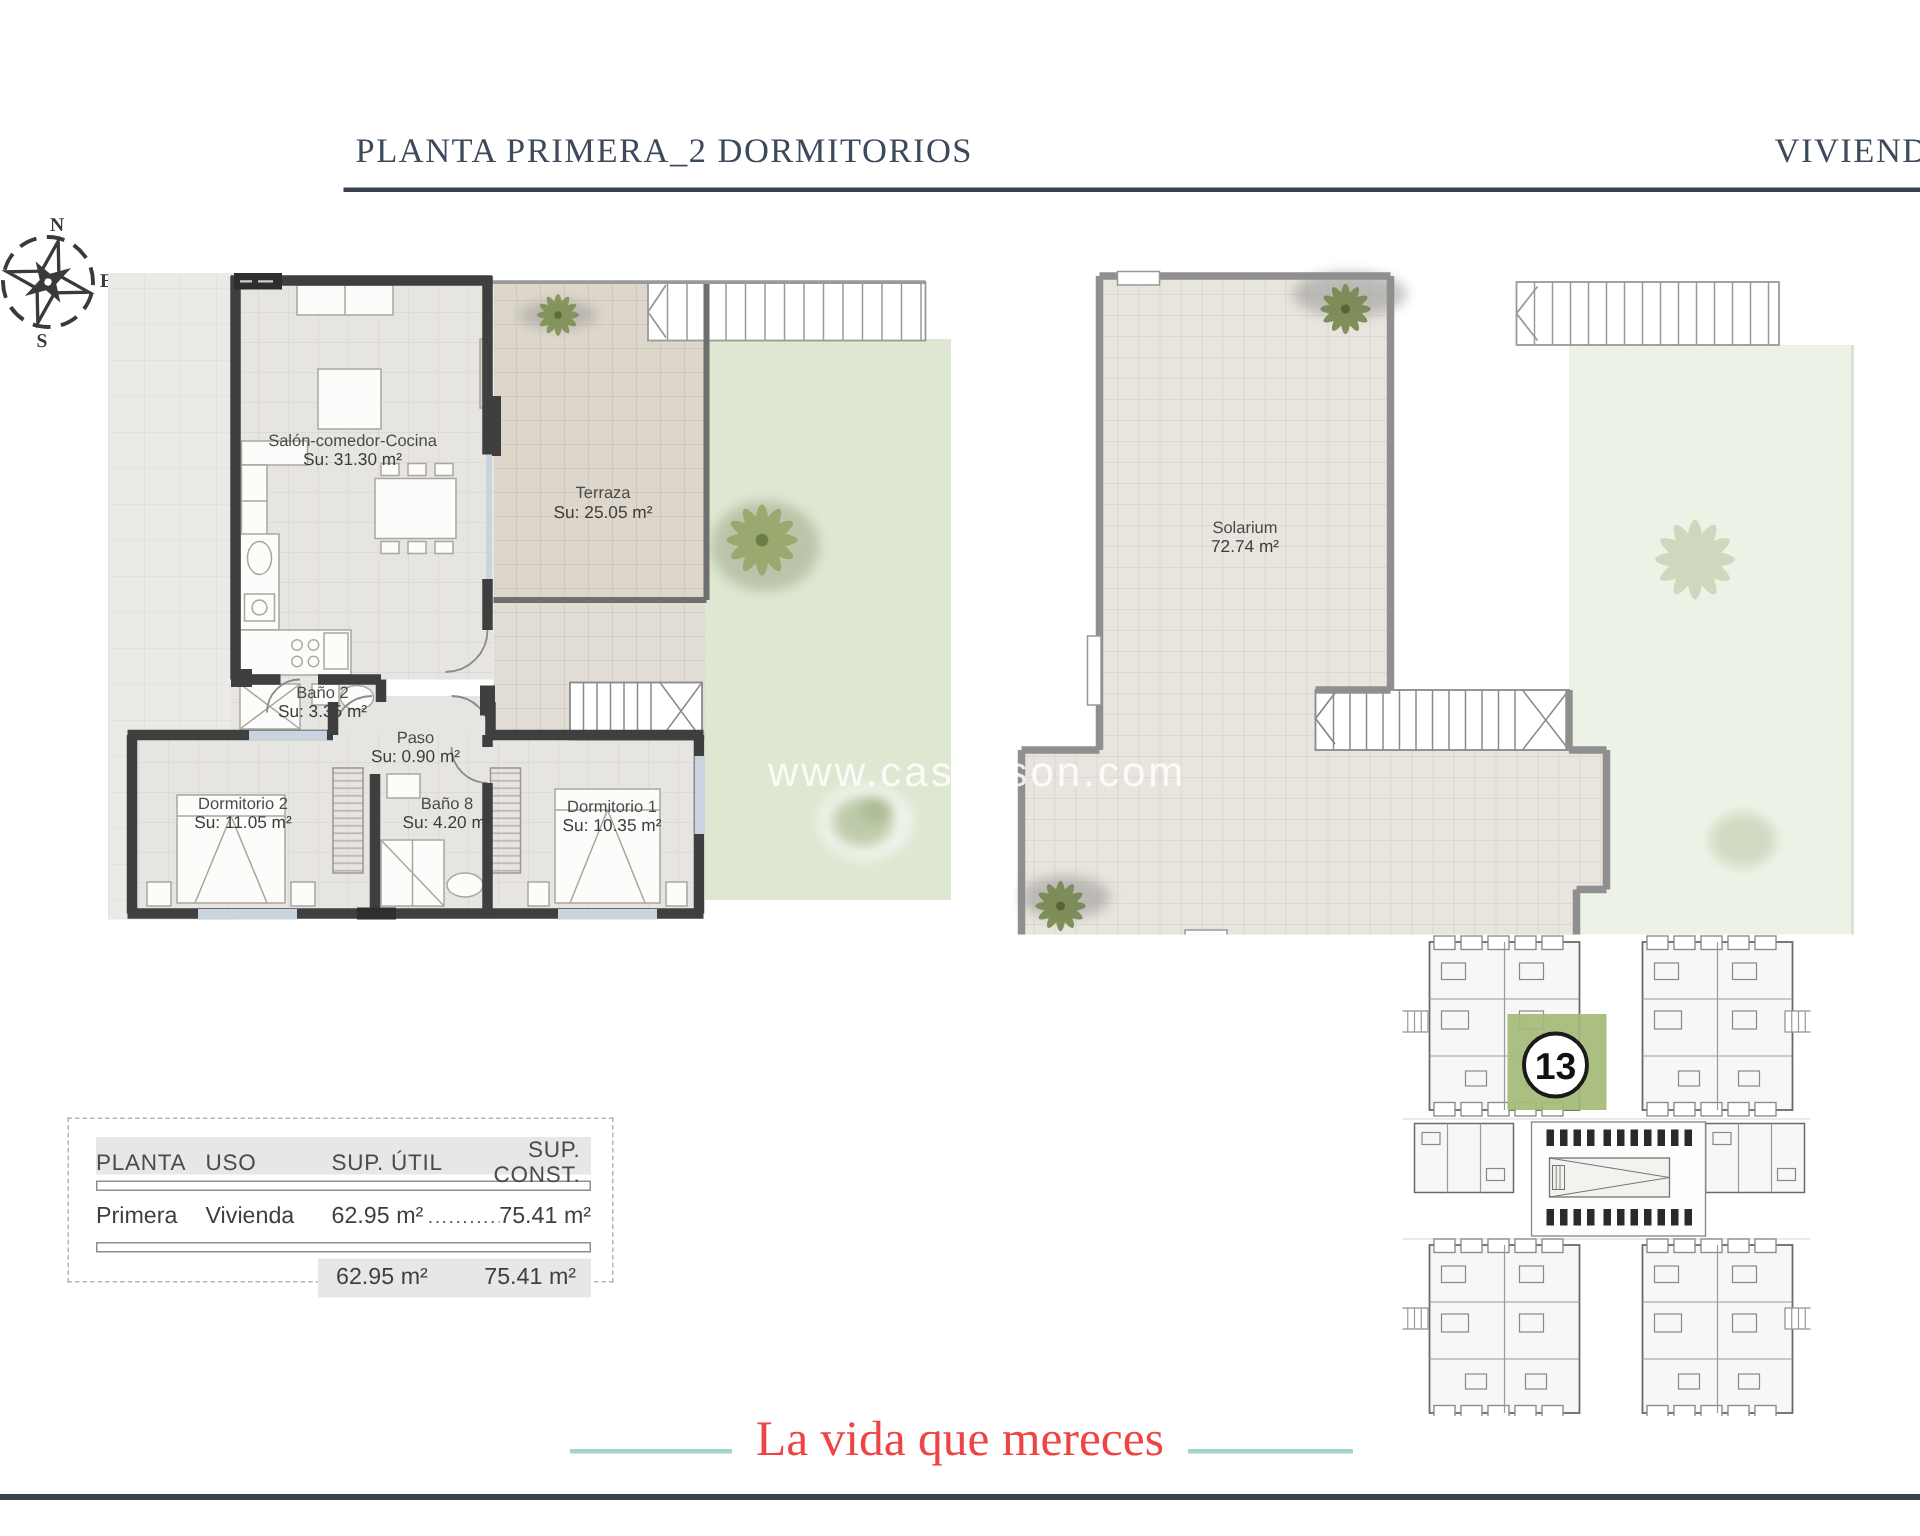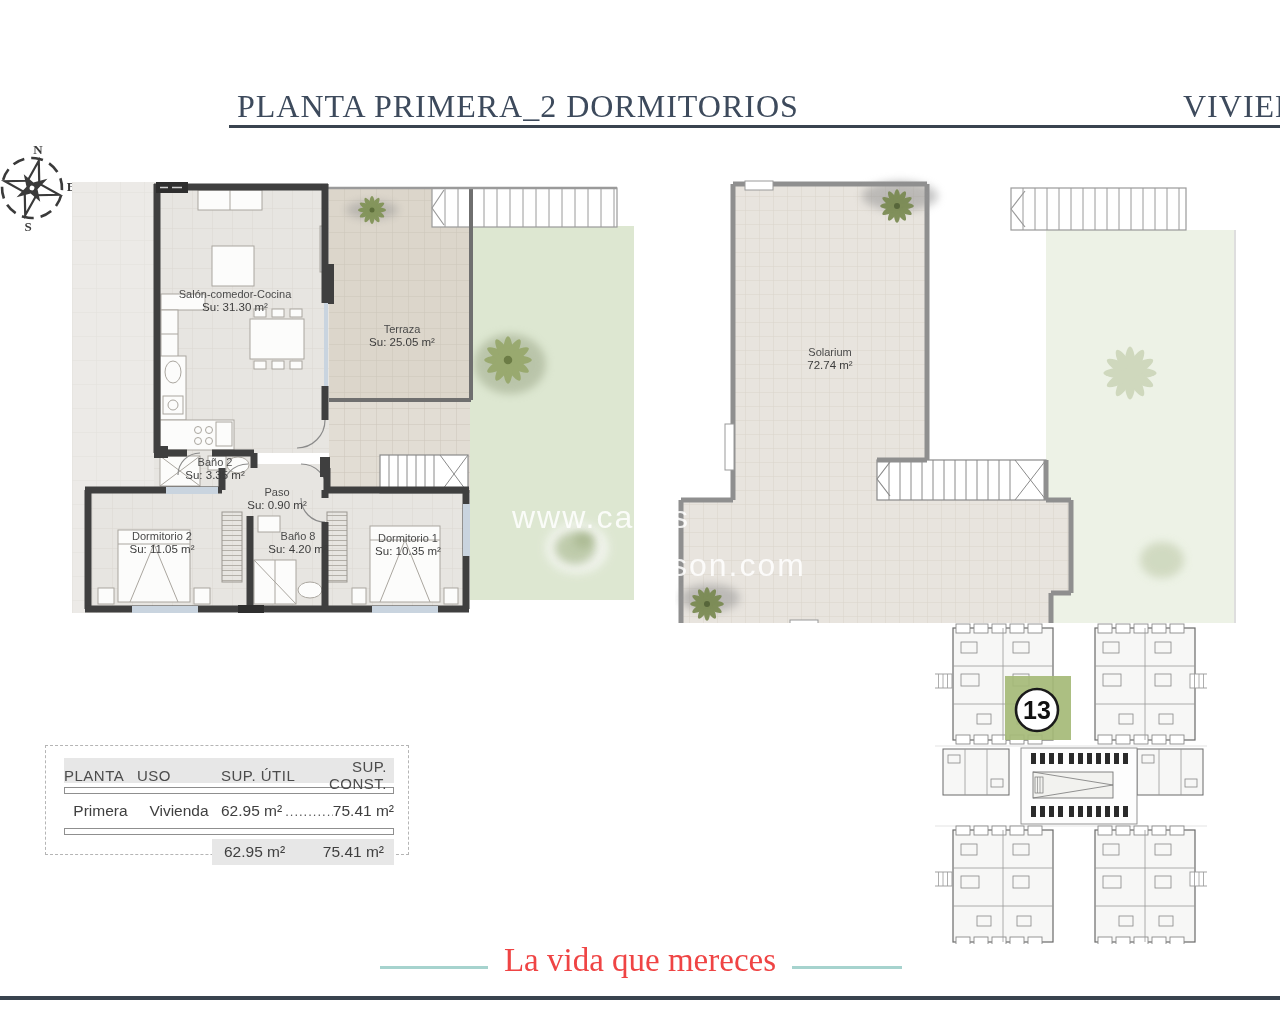--- a/index.html
+++ b/index.html
@@ -1,36 +1,36 @@
 <!DOCTYPE html>
 <html><head>
 <meta charset="utf-8">
 <style>
   html,body{margin:0;padding:0;}
   body{width:1280px;height:1024px;position:relative;overflow:hidden;background:#ffffff;
        font-family:"Liberation Sans",sans-serif;}
   .abs{position:absolute;}
-  .title{font-family:"Liberation Serif",serif;color:#3d4a5c;font-size:32px;
+  .title{font-family:"Liberation Serif",serif;color:#3d4a5c;font-size:23px;
          letter-spacing:1px;white-space:nowrap;}
   .rule{background:#39434f;}
   .room-label{position:absolute;text-align:center;color:#4a4a4a;font-size:11px;
               line-height:13px;white-space:nowrap;transform:translateX(-50%);}
   .room-label .area{font-weight:normal;color:#3c3c3c;font-size:11.5px;}
-  .watermark{position:absolute;top:499px;font-size:32px;letter-spacing:2px;
+  .watermark{position:absolute;top:499px;font-size:28px;letter-spacing:2px;
              color:rgba(255,255,255,0.85);font-weight:500;white-space:nowrap;}
   
   .spec-table{position:absolute;left:45px;top:745px;width:364px;height:110px;
               border:1.5px dashed #b5b5b5;background:#fff;box-sizing:border-box;
               padding:12px 14px 0 18px;color:#4c4c4c;}
   .t-head{display:grid;grid-template-columns:73px 84px 108px 1fr;background:#e7e7e7;
           height:25px;align-items:center;font-size:15px;letter-spacing:.5px;}
   .t-head span:last-child{text-align:right;padding-right:21px;}
   .t-bar{height:5px;border:1px solid #8f8f8f;background:#fff;margin:4px 0;}
   .t-row{display:grid;grid-template-columns:73px 84px 1fr;align-items:center;
-         height:26px;font-size:15.5px;color:#3f3f3f;text-align:center;}
+         height:26px;font-size:15.5px;color:#3f3f3f;}
   .t-vals{display:flex;align-items:baseline;}
   .t-vals .dots{flex:1;overflow:hidden;color:#5a5a5a;font-size:13px;letter-spacing:1px;
                 white-space:nowrap;padding:0 3px;}
   .t-total{margin-top:3px;}
   .tot-strip{margin-left:148px;display:flex;justify-content:space-between;
              background:#e7e7e7;padding:4px 10px 4px 12px;font-size:15.5px;color:#3f3f3f;}
   
   .tagline{position:absolute;left:0;right:0;top:942px;text-align:center;
            font-family:"Liberation Serif",serif;font-size:33px;color:#ef4444;}
   .teal-line{position:absolute;top:966px;height:3px;background:#a6d3ce;}
@@ -353,21 +353,21 @@
   </g>
 </svg>
 
   <div class="room-label" style="left:155px;top:178px;">
     <div>Solarium</div>
     <div class="area">72.74 m²</div>
   </div>
 </div>
 
 <div class="watermark" style="left:512px;">www.casas</div>
-<div class="watermark" style="left:671px;margin-top:48px;">son.com</div>
+<div class="watermark" style="left:671px;">son.com</div>
 
 <svg class="abs" style="left:935px;top:622px;" width="272" height="322" viewBox="0 0 272 322">
   <defs>
     <g id="kpBlk">
       <rect x="0" y="0" width="100" height="112" fill="#f7f7f6" stroke="#6a6a6a" stroke-width="1.2"></rect>
       <g fill="#fff" stroke="#8a8a8a" stroke-width="0.9">
         <rect x="3" y="-4" width="14" height="9"></rect>
           <rect x="21" y="-4" width="14" height="9"></rect>
         <rect x="39" y="-4" width="14" height="9"></rect>
           <rect x="57" y="-4" width="14" height="9"></rect>

